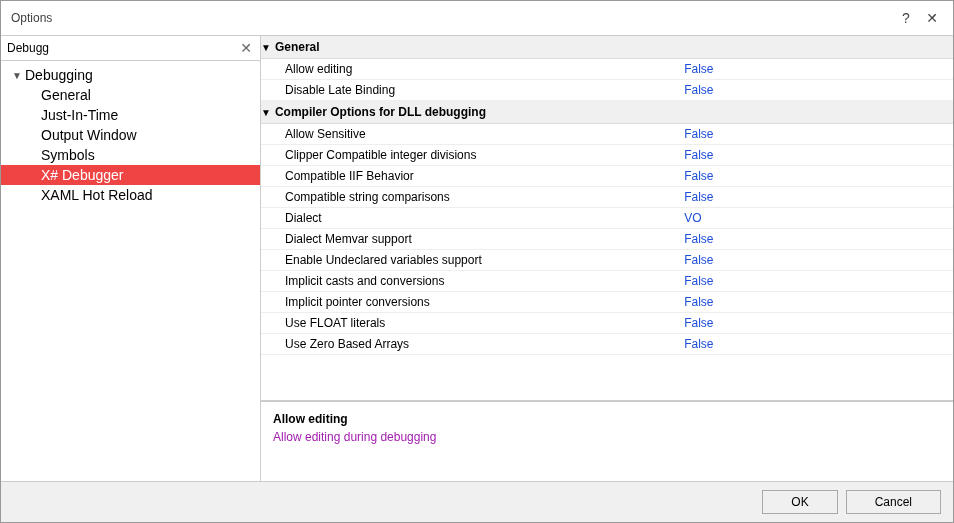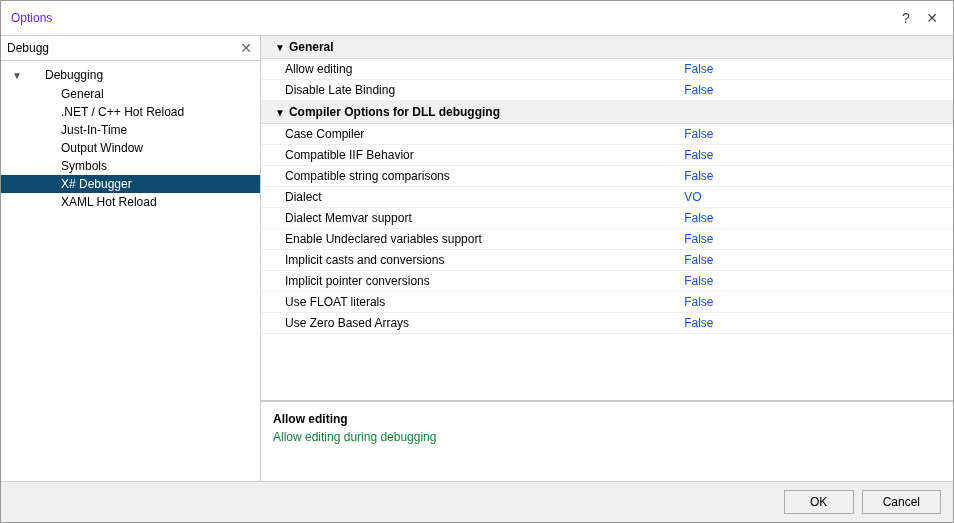--- a/index.html
+++ b/index.html
@@ -25,21 +25,21 @@
       background: #fff;
       display: flex;
       align-items: center;
       justify-content: space-between;
       padding: 6px 10px;
       border-bottom: 1px solid #ccc;
       min-height: 32px;
     }
     .title-bar-text {
       font-size: 12px;
-      color: #6d28d9;
+      color: #404040;
     }
     .title-bar-buttons {
       display: flex;
       gap: 4px;
     }
     .title-btn {
       background: none;
       border: none;
       font-size: 14px;
       cursor: pointer;
@@ -93,58 +93,57 @@
     }
     .tree-item {
       display: flex;
       align-items: center;
       padding: 2px 0;
       cursor: pointer;
       user-select: none;
       white-space: nowrap;
     }
     .tree-item.selected {
-      background: #0c4a6e;
+      background: #ef4444;
       color: #fff;
     }
     .tree-indent-1 { padding-left: 8px; }
     .tree-indent-2 { padding-left: 24px; }
     .expand-icon {
       width: 16px;
       height: 16px;
       display: inline-flex;
       align-items: center;
       justify-content: center;
       font-size: 10px;
       color: #555;
     }
     .item-label {
-      font-size: 12px;
-      margin-left: 20px;
+      font-size: 14px;
     }
     .right-panel {
       flex: 1;
       display: flex;
       flex-direction: column;
       background: #fff;
       overflow: hidden;
     }
     .properties-table {
       flex: 1;
       overflow: auto;
       border-bottom: 1px solid #ccc;
     }
     table {
       width: 100%;
       border-collapse: collapse;
     }
     .section-header td {
       background: #f0f0f0;
       font-weight: bold;
-      padding: 4px 14px;
+      padding: 4px 0;
       border-bottom: 1px solid #ddd;
       color: #000;
     }
     .section-header .chevron {
       margin-right: 4px;
       font-size: 10px;
       display: inline-block;
     }
     .prop-row td {
       padding: 3px 8px 3px 24px;
@@ -165,35 +164,35 @@
       min-height: 80px;
       background: #fff;
     }
     .desc-title {
       font-weight: bold;
       margin-bottom: 4px;
       font-size: 12px;
     }
     .desc-text {
       font-size: 12px;
-      color: #15803d;
+      color: #a21caf;
     }
     .footer {
       display: flex;
       justify-content: flex-end;
       align-items: center;
       padding: 8px 12px;
       border-top: 1px solid #ccc;
       background: #f0f0f0;
       gap: 8px;
     }
     .footer-btn {
       background: #f0f0f0;
       border: 1px solid #aaa;
-      padding: 4px 20px;
+      padding: 4px 28px;
       font-size: 12px;
       cursor: pointer;
       min-width: 70px;
     }
     .footer-btn.primary {
       background: #f0f0f0;
     }
   </style>
 </head>
 <body>
@@ -220,24 +219,20 @@
       <div class="tree-item tree-indent-1">
             <span class="expand-icon">▼</span>
             <span class="item-label">Debugging</span>
           </div>
           <div class="tree-item tree-indent-2">
             <span style="width: 16px; display: inline-block;"></span>
             <span class="item-label">General</span>
           </div>
           <div class="tree-item tree-indent-2">
             <span style="width: 16px; display: inline-block;"></span>
-            <span class="item-label">.NET / C++ Hot Reload</span>
-          </div>
-          <div class="tree-item tree-indent-2">
-            <span style="width: 16px; display: inline-block;"></span>
             <span class="item-label">Just-In-Time</span>
           </div>
           <div class="tree-item tree-indent-2">
             <span style="width: 16px; display: inline-block;"></span>
             <span class="item-label">Output Window</span>
           </div>
           <div class="tree-item tree-indent-2">
             <span style="width: 16px; display: inline-block;"></span>
             <span class="item-label">Symbols</span>
           </div>
@@ -264,21 +259,25 @@
                 <td>False</td>
               </tr>
               <tr class="prop-row">
                 <td>Disable Late Binding</td>
                 <td>False</td>
               </tr>
               <tr class="section-header">
                 <td colspan="2"><span class="chevron">▼</span><span>Compiler Options for DLL debugging</span></td>
               </tr>
               <tr class="prop-row">
-                <td>Case Compiler</td>
+                <td>Allow Sensitive</td>
+                <td>False</td>
+              </tr>
+              <tr class="prop-row">
+                <td>Clipper Compatible integer divisions</td>
                 <td>False</td>
               </tr>
               <tr class="prop-row">
                 <td>Compatible IIF Behavior</td>
                 <td>False</td>
               </tr>
               <tr class="prop-row">
                 <td>Compatible string comparisons</td>
                 <td>False</td>
               </tr>

